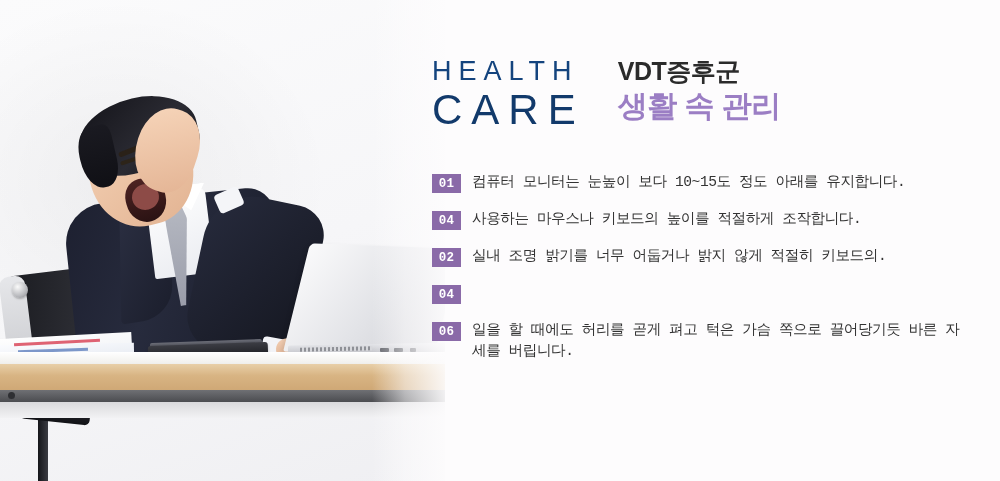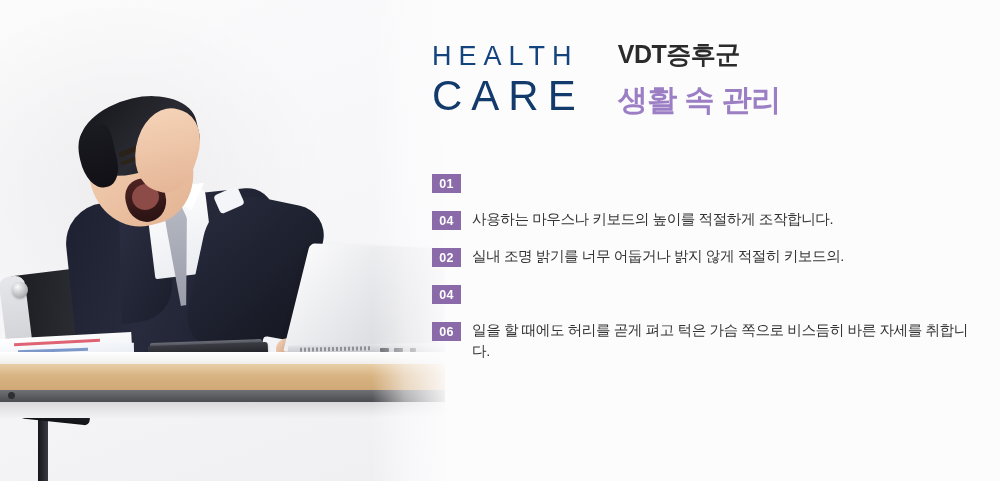--- a/index.html
+++ b/index.html
@@ -245,22 +245,22 @@
     position:absolute; left:372px; top:0; width:73px; height:481px;
     background:linear-gradient(90deg,rgba(253,252,253,0) 0%,rgba(253,252,253,.55) 45%,rgba(253,252,253,.92) 100%);
   }
 
   
   .content{
     position:absolute; left:432px; top:0; width:568px; height:481px;
   }
 
   .title-block{
-    position:absolute; left:0; top:39px;
-    display:flex; align-items:flex-end;
+    position:absolute; left:0; top:56px;
+    display:flex; align-items:flex-start;
   }
   .title-left{
     display:flex; flex-direction:column; justify-content:center;
     padding-right:16px;
   }
   .t-health{
     font-size:27px; font-weight:400; letter-spacing:7px;
     color:#14447e; line-height:1.12; white-space:nowrap;
   }
   .t-care{
@@ -274,26 +274,26 @@
     display:flex; flex-direction:column; justify-content:center;
     padding-left:15px;
   }
   .t-vdt{
     font-size:25px; font-weight:700; color:#2b2b2b;
     line-height:1.2; letter-spacing:-.5px; white-space:nowrap;
   }
   .t-sub{
     font-size:30px; font-weight:700; color:#9b7ec4;
     line-height:1.22; letter-spacing:-.5px; white-space:nowrap;
-    margin-top:13px;
+    margin-top:2px;
   }
 
   
   .tips{
-    position:absolute; left:0; top:172px; width:545px;
+    position:absolute; left:0; top:172px; width:545px;font-family:Liberation Mono, monospace;
   }
   .tip{
     display:flex; align-items:flex-start;
     margin-bottom:16px;
   }
   .tip-num{
     flex:0 0 auto;
     width:29px; height:19px;
     background:#8a6aa8;
     color:#ffffff;
@@ -384,37 +384,38 @@
       <div class="title-right">
         <div class="t-vdt">VDT증후군</div>
         <div class="t-sub">생활 속 관리</div>
       </div>
     </div>
 
     <div class="tips">
 
       <div class="tip">
         <div class="tip-num">01</div>
+        <div class="tip-text">컴퓨터 모니터는 눈높이 보다 10~15도 정도 아래를 유지합니다.</div>
       </div>
 
       <div class="tip">
         <div class="tip-num">04</div>
         <div class="tip-text">사용하는 마우스나 키보드의 높이를 적절하게 조작합니다.</div>
       </div>
 
       <div class="tip">
         <div class="tip-num">02</div>
         <div class="tip-text">실내 조명 밝기를 너무 어둡거나 밝지 않게 적절히 키보드의.</div>
       </div>
 
       <div class="tip">
         <div class="tip-num">04</div>
       </div>
 
 
       <div class="tip">
         <div class="tip-num">06</div>
-        <div class="tip-text">일을 할 때에도 허리를 곧게 펴고 턱은 가슴 쪽으로 비스듬히 바른 자세를 취합니다.</div>
+        <div class="tip-text">일을 할 때에도 허리를 곧게 펴고 턱은 가슴 쪽으로 끌어당기듯 바른 자세를 버립니다.</div>
       </div>
 
     </div>
   </div>
 </div>
 
 </body></html>

